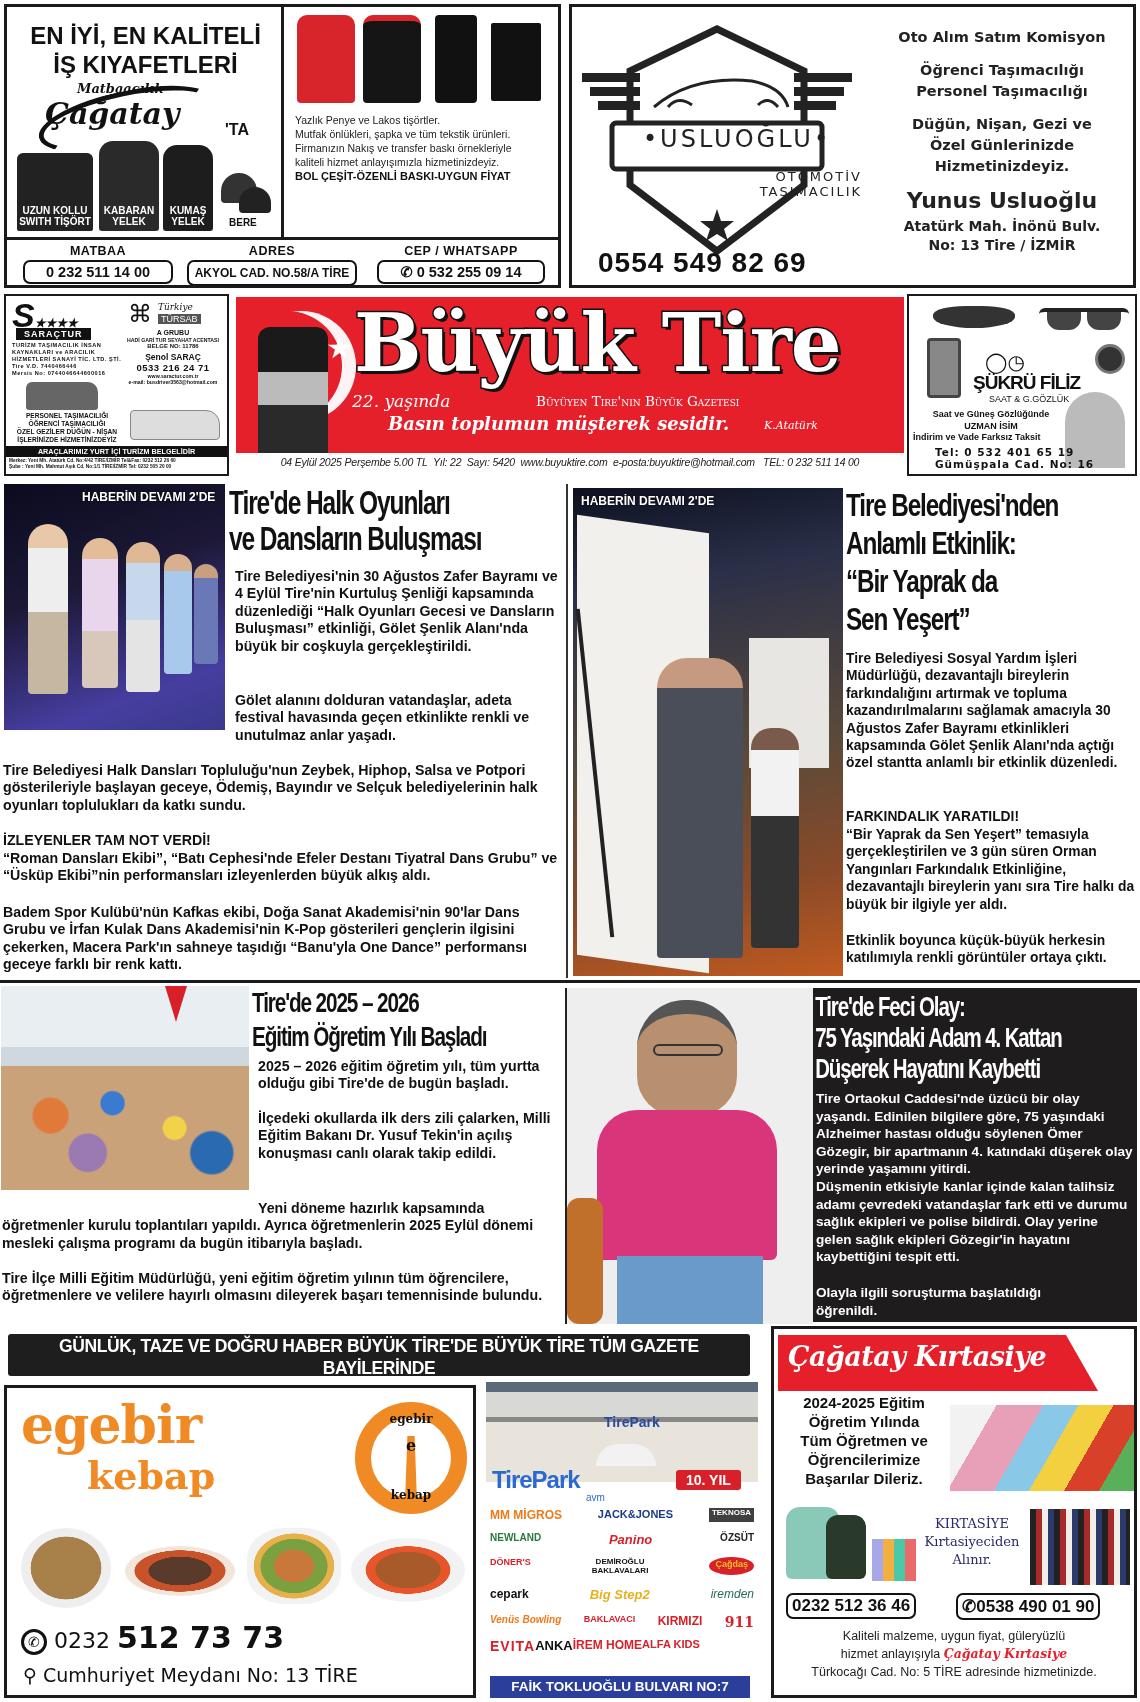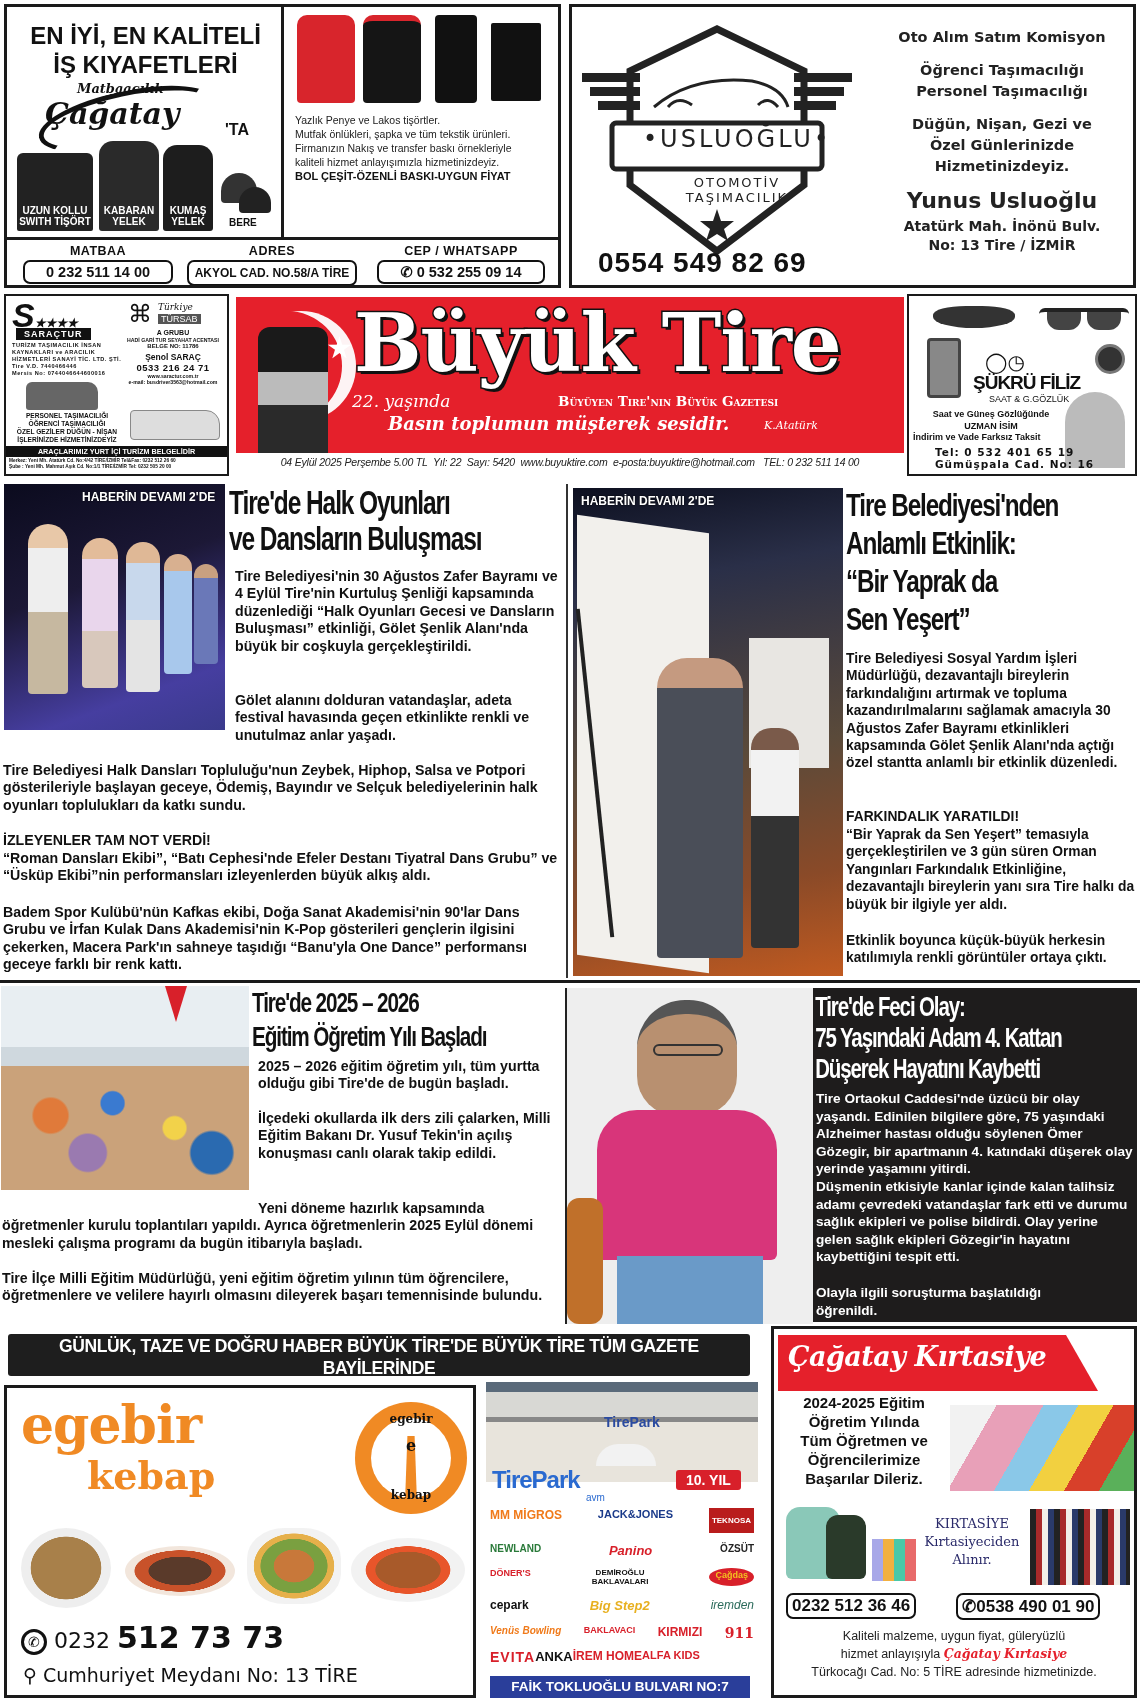--- a/index.html
+++ b/index.html
@@ -121,21 +121,21 @@
       <rect x="212" y="48" width="58" height="9"></rect>
         <rect x="212" y="62" width="50" height="9"></rect>
         <rect x="212" y="76" width="42" height="9"></rect>
     </g>
     <path d="M135 4 L222 46 L222 160 L135 226 L48 160 L48 46 Z" fill="none" stroke="#222" stroke-width="7"></path>
     <path d="M72 82 Q110 50 170 56 Q200 62 206 82 M86 82 Q96 70 110 80 M176 80 Q186 70 196 82" fill="none" stroke="#222" stroke-width="3"></path>
     <rect x="30" y="98" width="210" height="46" rx="4" fill="#fff" stroke="#222" stroke-width="5"></rect>
     <polygon points="135,184 139,196 152,196 142,204 146,216 135,209 124,216 128,204 118,196 131,196" fill="#222"></polygon>
   </svg>
   <div class="abs" style="left:40px;top:118px;width:250px;text-align:center;font-family:'DejaVu Sans',sans-serif;font-size:24px;letter-spacing:3px;color:#222">•<span>USLUOĞLU</span>•</div>
-  <div class="abs" style="left:40px;top:168px;width:250px;text-align:center;font-family:'DejaVu Sans',sans-serif;font-size:13px;letter-spacing:2px;color:#222;line-height:15px">
+  <div class="abs" style="left:40px;top:162px;width:250px;text-align:right;font-family:'DejaVu Sans',sans-serif;font-size:13px;letter-spacing:2px;color:#222;line-height:15px">
     <div>OTOMOTİV</div>
     <div>TAŞIMACILIK</div>
   </div>
   <div class="phone">0554 549 82 69</div>
   <div class="info">
     <div class="l" style="margin-top:20px">Oto Alım Satım Komisyon</div>
     <div class="l" style="margin-top:12px">Öğrenci Taşımacılığı</div>
     <div class="l">Personel Taşımacılığı</div>
     <div class="l" style="margin-top:12px">Düğün, Nişan, Gezi ve</div>
     <div class="l">Özel Günlerinizde</div>
@@ -182,21 +182,21 @@
     <div>Şube  : Yeni Mh. Mahmut Aşık Cd. No:1/1 TİRE/İZMİR  Tel: 0232 505 20 00</div>
   </div>
 </div>
 
 <div id="masthead">
   <div class="abs" style="left:10px;top:14px;width:110px;height:110px;border-radius:50%;box-shadow:-14px 0 0 0 #fff inset;opacity:.95"></div>
   <div class="abs" style="left:90px;top:36px;color:#fff;font-size:30px;line-height:30px">★</div>
   <div class="abs" style="left:22px;top:30px;width:70px;height:126px;background:linear-gradient(#1a1a1a 0 36%,#bbb 36% 62%,#2a2a2a 62%);border-radius:12px 12px 0 0"></div>
   <div class="abs" style="left:118px;top:-2px;color:#fff;font-family:'DejaVu Serif',serif;font-weight:bold;font-size:80px;line-height:96px;letter-spacing:-1px;-webkit-text-stroke:3px #111;paint-order:stroke fill;text-shadow:3px 3px 0 #111">Büyük Tire</div>
   <div class="abs" style="left:116px;top:94px;color:#fff;font-family:'DejaVu Serif',serif;font-style:italic;font-size:17px">22. yaşında</div>
-  <div class="abs" style="left:322px;top:96px;color:#fff;font-family:'DejaVu Serif',serif;font-weight:bold;font-size:13.5px;font-variant:small-caps">Büyüyen Tire'nin Büyük Gazetesi</div>
+  <div class="abs" style="left:300px;top:96px;color:#fff;font-family:'DejaVu Serif',serif;font-weight:normal;font-size:13.5px;font-variant:small-caps">Büyüyen Tire'nin Büyük Gazetesi</div>
   <div class="abs" style="left:152px;top:116px;color:#fff;font-family:'DejaVu Serif',serif;font-style:italic;font-weight:bold;font-size:18px">Basın toplumun müşterek sesidir.</div>
   <div class="abs" style="left:528px;top:122px;color:#fff;font-family:'DejaVu Serif',serif;font-style:italic;font-size:11px">K.Atatürk</div>
 </div>
 <div id="meta-line">
   <span>04 Eylül 2025 Perşembe</span>
   <span>5.00 TL</span>&nbsp;
   <span>Yıl: 22</span>&nbsp;
   <span>Sayı: 5420</span>&nbsp;
   <span>www.buyuktire.com</span>&nbsp;
   <span>e-posta:buyuktire@hotmail.com</span>&nbsp;&nbsp;
@@ -336,21 +336,21 @@
     <div class="abs" style="left:118px;top:32px;font-weight:bold;font-size:14px;color:#2a4aa0">TirePark</div>
     <div class="abs" style="left:110px;top:62px;width:60px;height:22px;background:#f2f2f2;border-radius:30px 30px 0 0"></div>
   </div>
   <div class="abs" style="left:6px;top:84px;font-weight:bold;font-size:24px;color:#2a6ad0;letter-spacing:-1px">TirePark</div>
   <div class="abs" style="left:100px;top:110px;font-size:10px;color:#2a6ad0">avm</div>
   <div class="abs" style="left:190px;top:88px;background:#d8202a;color:#fff;font-weight:bold;font-size:14px;padding:2px 10px;border-radius:3px">10. YIL</div>
   <div class="abs" style="left:4px;top:126px;width:264px;font-size:10px;font-weight:bold">
     <div style="display:flex;justify-content:space-between;margin-bottom:10px">
       <span style="color:#f07a1a;font-size:12px">MM MİGROS</span>
       <span style="color:#1a3a8a;font-size:11px">JACK&amp;JONES</span>
-      <span style="background:#b91c1c;color:#fff;padding:8px 3px;font-size:8px">TEKNOSA</span>
+      <span style="background:#404040;color:#fff;padding:0 3px;font-size:8px">TEKNOSA</span>
     </div>
     <div style="display:flex;justify-content:space-between;margin-bottom:10px">
       <span style="color:#2a7a3a">NEWLAND</span>
       <span style="color:#d8202a;font-style:italic;font-size:13px">Panino</span>
       <span style="color:#222">ÖZSÜT</span>
     </div>
     <div style="display:flex;justify-content:space-between;margin-bottom:12px">
       <span style="color:#d8202a;font-size:9px">DÖNER'S</span>
       <span style="color:#111;font-size:8px;width:90px;text-align:center">DEMİROĞLU BAKLAVALARI</span>
       <span style="background:#d8202a;color:#f2c020;border-radius:50%;padding:2px 6px;font-size:9px">Çağdaş</span>

